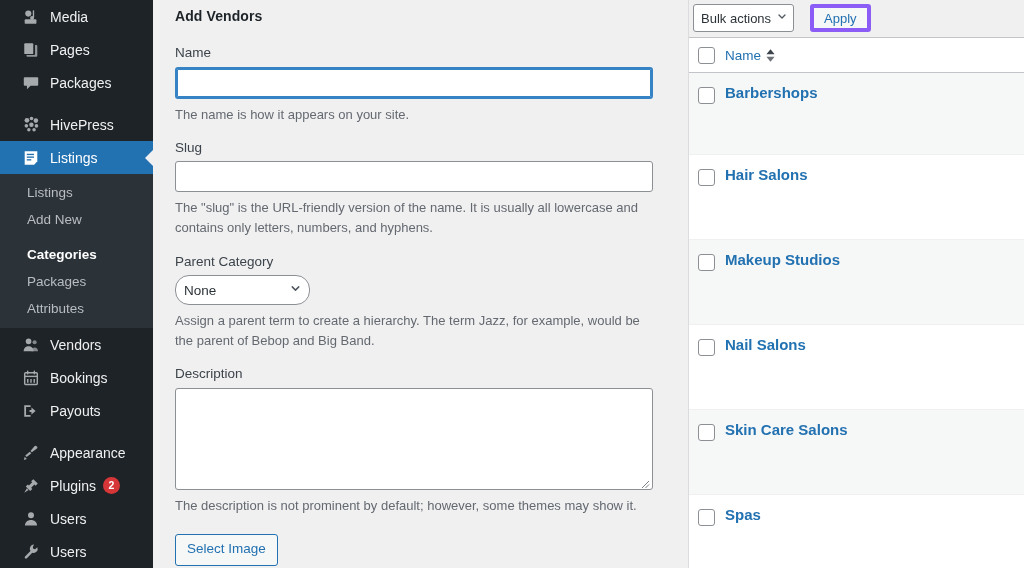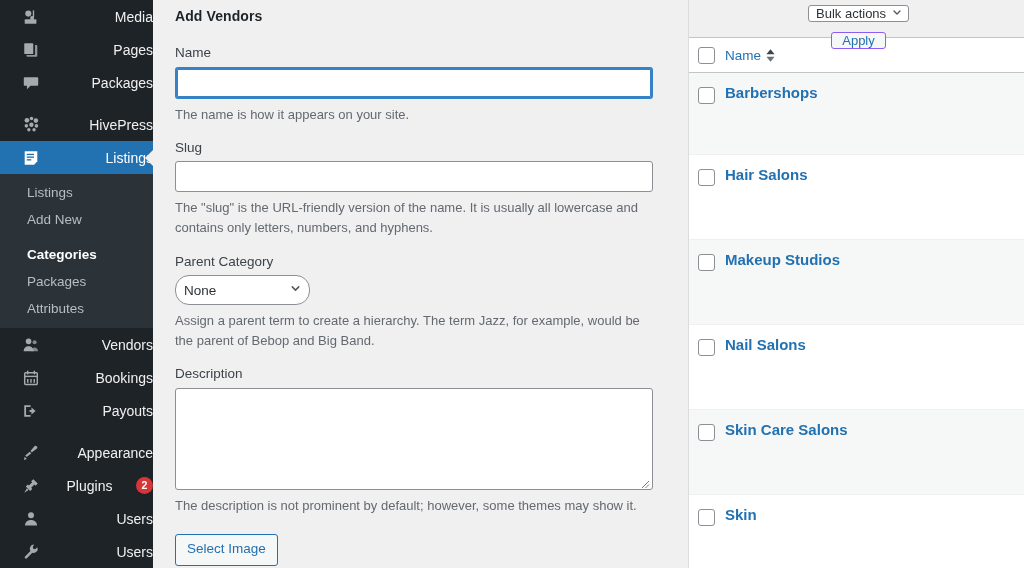--- a/index.html
+++ b/index.html
@@ -20,21 +20,20 @@
     overflow: hidden;
   }
   .nav-item {
     display: flex; align-items: center;
     height: 33px;
     padding-left: 21px;
     color: #f0f0f1;
     font-size: 14px;
     position: relative;
     cursor: pointer;
-    justify-content: space-between;
   }
   .nav-item .ico {
     width: 20px; height: 20px;
     flex: 0 0 20px;
     margin-right: 9px;
     display: flex; align-items: center; justify-content: center;
     color: #a7aaad;
   }
   .nav-item .ico svg { display: block; }
   .nav-item.active {
@@ -185,25 +184,24 @@
   #list-panel {
     flex: 1 1 auto;
     height: 568px;
     background: #fff;
     border-left: 1px solid #dcdcde;
     position: relative;
     overflow: hidden;
   }
   #list-toolbar {
     display: flex; align-items: center;
-    gap: 10px;
+    gap: 16px;
     padding: 5px 0 6px 4px;
     background: #f0f0f1;
     height: 37px;
-    flex-direction: column;
   }
   .bulk-select {
     position: relative;
     width: 101px; height: 28px;
     background: #fff;
     border: 1px solid #8c8f94;
     border-radius: 3px;
     display: flex; align-items: center;
     padding: 0 22px 0 7px;
     font-size: 13px;
@@ -211,21 +209,21 @@
     cursor: pointer;
     white-space: nowrap;
   }
   .bulk-select .chev {
     position: absolute; right: 5px; top: 50%;
     transform: translateY(-50%);
     color: #50575e;
   }
   .btn-apply {
     background: #f6f7f7;
-    border: 1px solid #8b5cf6;
+    border: 4px solid #8b5cf6;
     border-radius: 3px;
     color: #2271b1;
     font-size: 13px;
     font-family: "Liberation Sans", sans-serif;
     height: 28px;
     padding: 0 10px;
     cursor: pointer;
   }
   table.wp-list { width: 100%; border-collapse: collapse; table-layout: fixed; }
   table.wp-list thead th {
@@ -551,19 +549,19 @@
           </td>
           <td class="rowcell-name">
             <span class="term-link">Skin Care Salons</span>
           </td>
         </tr>
         <tr class="row-plain">
           <td class="rowcell-cb" style="height:85px;">
             <span class="cb"></span>
           </td>
           <td class="rowcell-name">
-            <span class="term-link">Skin</span>
+            <span class="term-link">Spas</span>
           </td>
         </tr>
       </tbody>
     </table>
   </section>
 </div>
 
 </body></html>

